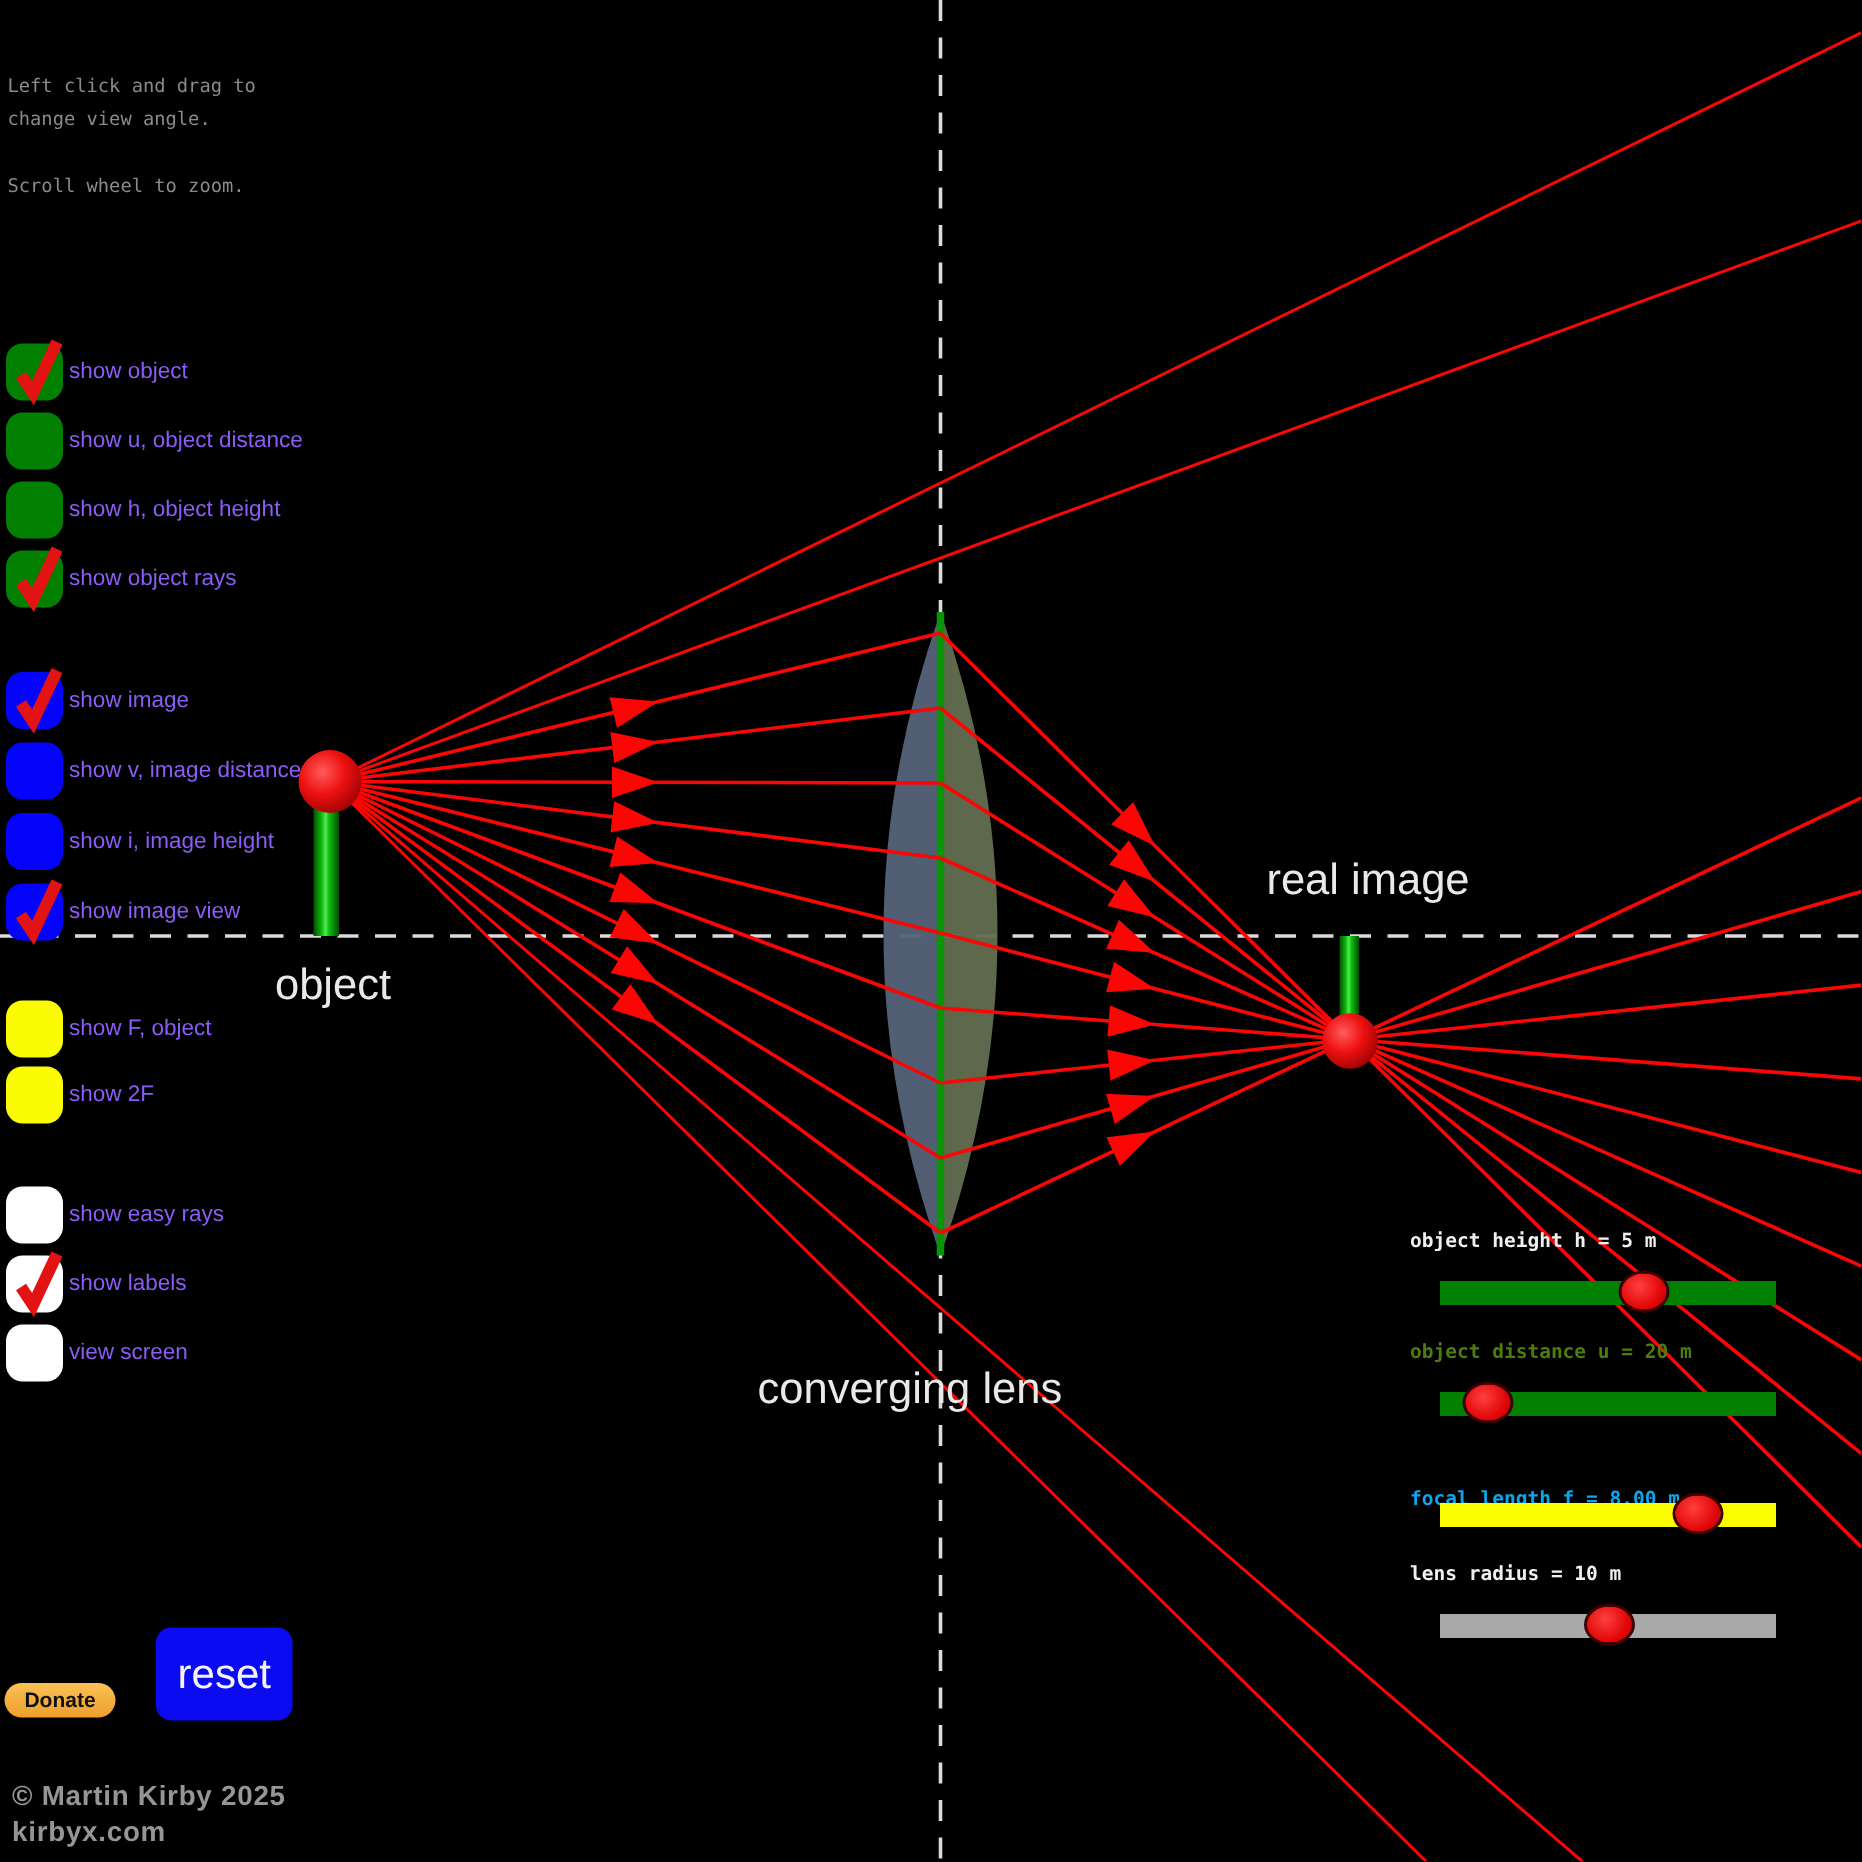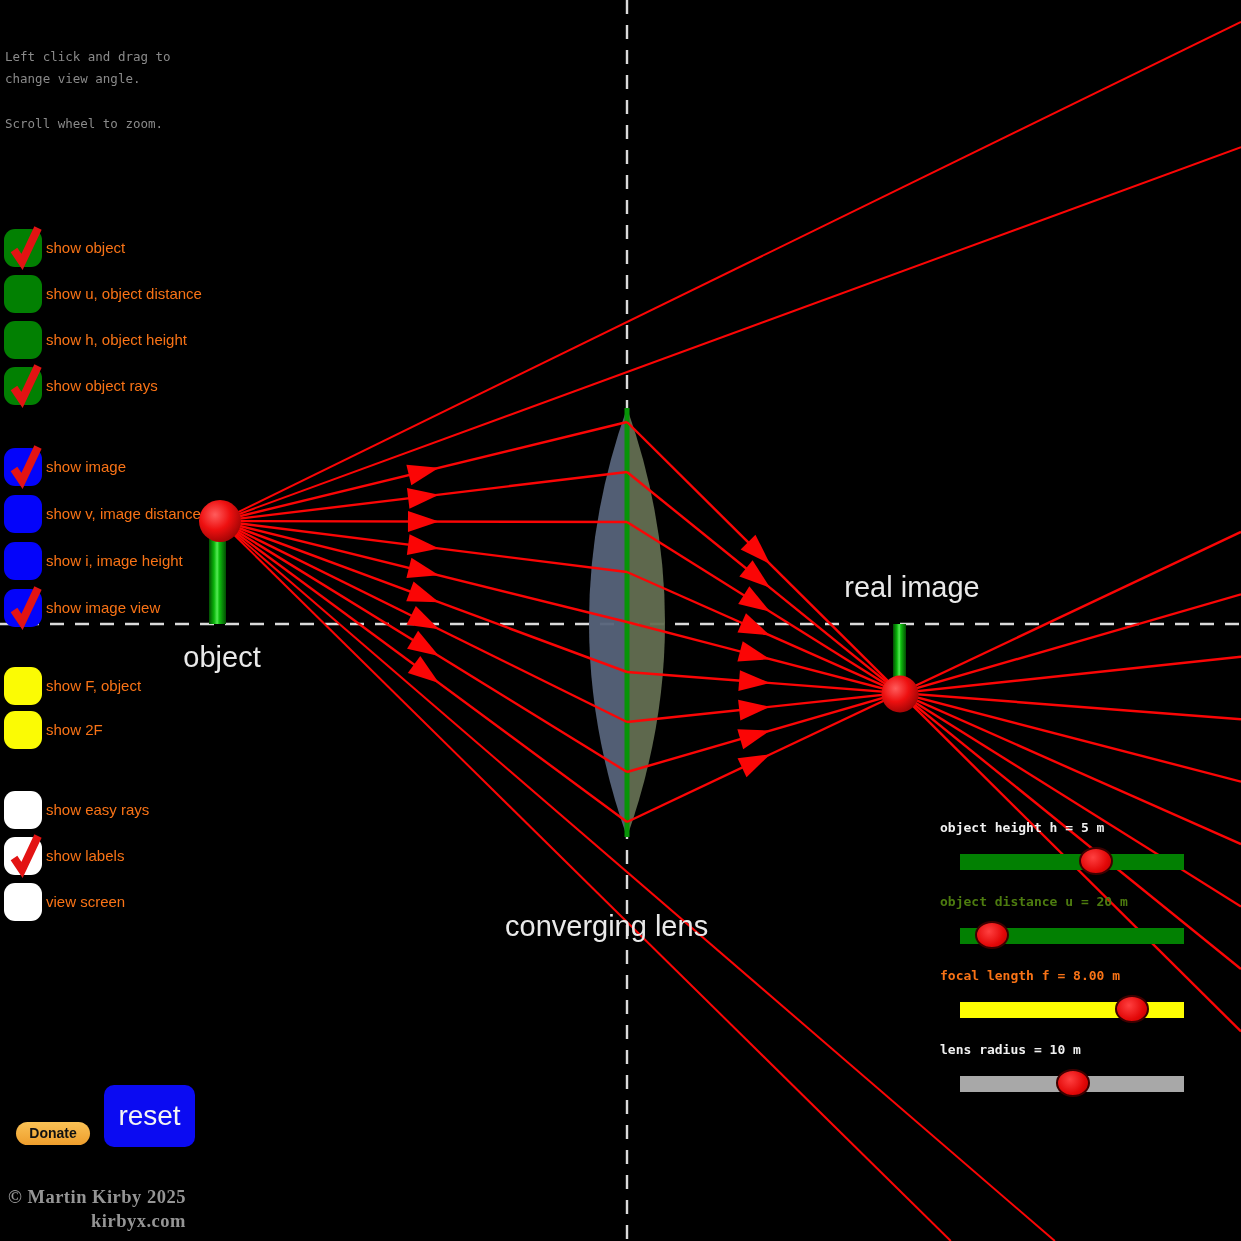--- a/index.html
+++ b/index.html
@@ -10,47 +10,47 @@
 
   
   .instr{left:5px;color:#8a8a8a;font-family:"DejaVu Sans Mono",monospace;
          font-size:12.5px;line-height:22px;white-space:pre;}
 
   
   .cb-item{position:absolute;left:4px;height:38px;}
   .cb-box{position:absolute;left:0;top:0;width:38px;height:38px;border-radius:11px;}
   .cb-check{position:absolute;left:0px;top:-9px;overflow:visible;}
   .cb-label{position:absolute;left:42px;top:0;height:38px;line-height:38px;
-            color:#f97316;font-size:15px;white-space:nowrap;}
+            color:#8b5cf6;font-size:15px;white-space:nowrap;}
 
   
   .canvas-label{color:#e9e9e9;font-size:29px;text-align:center;white-space:nowrap;}
 
   
   .slider-block{position:absolute;left:940px;width:270px;height:70px;}
   .slider-label{position:absolute;left:0;top:0;font-family:"DejaVu Sans Mono",monospace;
                 font-weight:bold;font-size:13px;white-space:nowrap;}
   .slider-track{position:absolute;top:34px;left:20px;width:224px;height:16px;}
   .slider-thumb{position:absolute;top:27px;width:34px;height:28px;border-radius:50%;
                 background:radial-gradient(circle at 40% 35%, #ff4040, #e30808 60%, #b30000);
                 border:2px solid #3c0000;box-sizing:border-box;}
 
   
-  #donate-btn{left:16px;top:1122px;width:74px;height:23px;border-radius:12px;
+  #donate-btn{left:3px;top:1122px;width:74px;height:23px;border-radius:12px;
               background:linear-gradient(180deg,#fac155,#ee9e2c);
               color:#111;font-weight:bold;font-size:14px;text-align:center;
               line-height:23px;cursor:pointer;}
   #reset-btn{left:104px;top:1085px;width:91px;height:62px;border-radius:10px;
              background:#0b0bf2;color:#f4f4f4;font-size:28px;text-align:center;
              line-height:62px;cursor:pointer;}
 
   
-  #footer{left:8px;top:1185px;color:#959595;font-family:Liberation Serif, serif;
+  #footer{left:8px;top:1185px;color:#959595;font-family:Liberation Sans, sans-serif;
           font-weight:bold;font-size:18.5px;line-height:24px;letter-spacing:0.5px;
-          white-space:pre;text-align:right;}
+          white-space:pre;}
 </style>
 </head>
 <body>
 
 <svg id="scene" viewBox="0 0 1241 1241">
   <defs>
     <linearGradient id="stickGrad" x1="0" y1="0" x2="1" y2="0">
       <stop offset="0" stop-color="#024d02"></stop>
         <stop offset="0.3" stop-color="#0ab50a"></stop>
       <stop offset="0.48" stop-color="#55ea55"></stop>
@@ -210,21 +210,21 @@
       <div class="slider-label" style="color: rgb(240, 240, 240); text-align: center;">object height h = 5 m</div>
       <div class="slider-track" style="background: rgb(2, 128, 2);"></div>
       <div class="slider-thumb" style="left: 138.968px;"></div>
     </div>
     <div class="slider-block" style="top: 894px;">
       <div class="slider-label" style="color: #4d7c0f;">object distance u = 20 m</div>
       <div class="slider-track" style="background: rgb(2, 128, 2);"></div>
       <div class="slider-thumb" style="left: 35.032px;"></div>
     </div>
     <div class="slider-block" style="top: 968px;">
-      <div class="slider-label" style="color: #f97316;">focal length f = 8.00 m</div>
+      <div class="slider-label" style="color: #0ea5e9; margin-top: 24px;">focal length f = 8.00 m</div>
       <div class="slider-track" style="background: rgb(253, 253, 2);"></div>
       <div class="slider-thumb" style="left: 175.032px;"></div>
     </div>
     <div class="slider-block" style="top: 1042px;">
       <div class="slider-label" style="color: rgb(240, 240, 240);">lens radius = 10 m</div>
       <div class="slider-track" style="background: rgb(168, 168, 168);"></div>
       <div class="slider-thumb" style="left: 115.896px;"></div>
     </div>
   </div>
 

